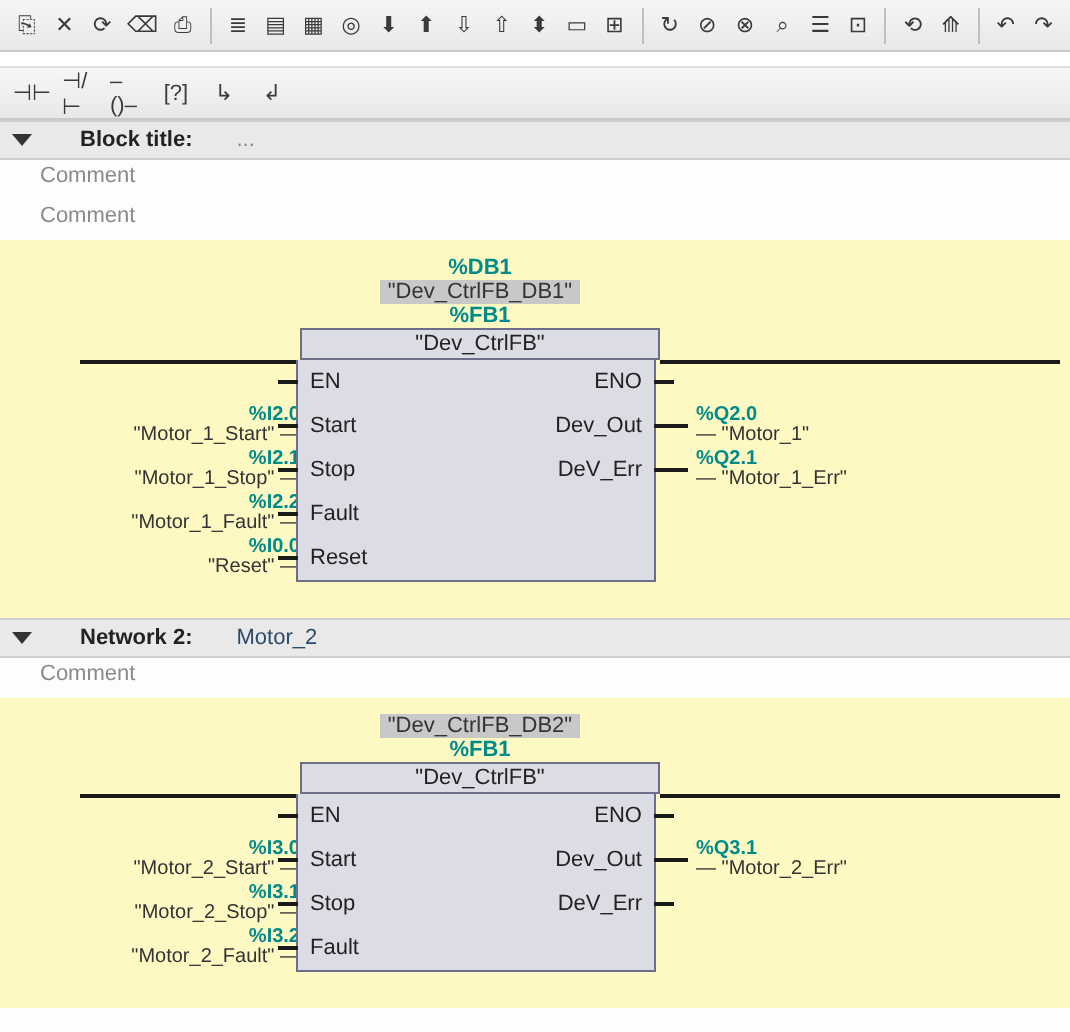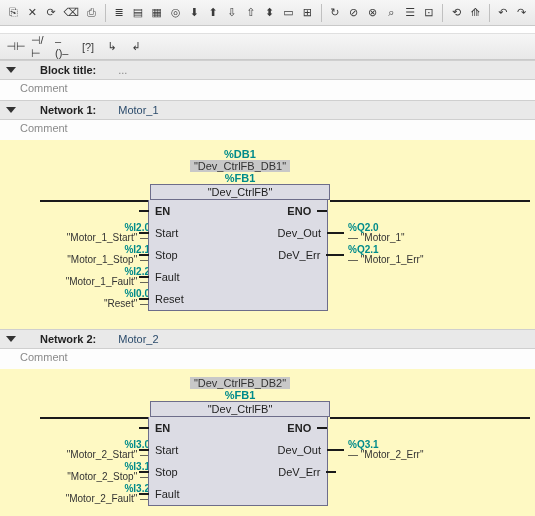--- a/index.html
+++ b/index.html
@@ -96,29 +96,29 @@
     border-top:none;
     position:relative;
     margin-left:108px;
   }
   .fb-ports {
     display:flex; justify-content:space-between;
     font-size:11px;
   }
   .port-col { display:flex; flex-direction:column; }
   .port-col.left { align-items:flex-start; }
-  .port-col.right { align-items:center; }
+  .port-col.right { align-items:flex-end; }
   .port {
     height:22px;
     display:flex; align-items:center;
     padding:0 6px;
     color:#222;
     position:relative;
   }
-  .port.en, .port.eno { font-weight:bold; }
+  .port.en, .port.eno { font-weight:normal; }
   .tick {
     position:absolute;
     width:10px; height:2px; background:#1a1a1a;
     top:50%; transform:translateY(-50%);
   }
   .port-col.left .tick { left:-10px; }
   .port-col.right .tick { right:-10px; }
 
   
   .sig-labels-left {
@@ -191,25 +191,20 @@
 
 <div class="section-bar">
   <div class="caret"></div>
   <span class="sec-label">Block title:</span>
   <span class="muted">...</span>
 </div>
 <div class="comment-line">Comment</div>
 
 <div id="networks">
   <div>
-    <div class="section-bar">
-      <div class="caret"></div>
-      <span class="sec-label">Network 1:</span>
-      <span class="sec-sub">Motor_1</span>
-    </div>
     <div class="comment-line">Comment</div>
 
     <div class="net-body">
       <div class="fb-headers">
         <div class="hdr-db-addr">%DB1</div>
         <div><span class="hdr-db-name">"Dev_CtrlFB_DB1"</span></div>
         <div class="hdr-fb-addr">%FB1</div>
       </div>
       <div class="fb-head-attached">"Dev_CtrlFB"</div>
 

